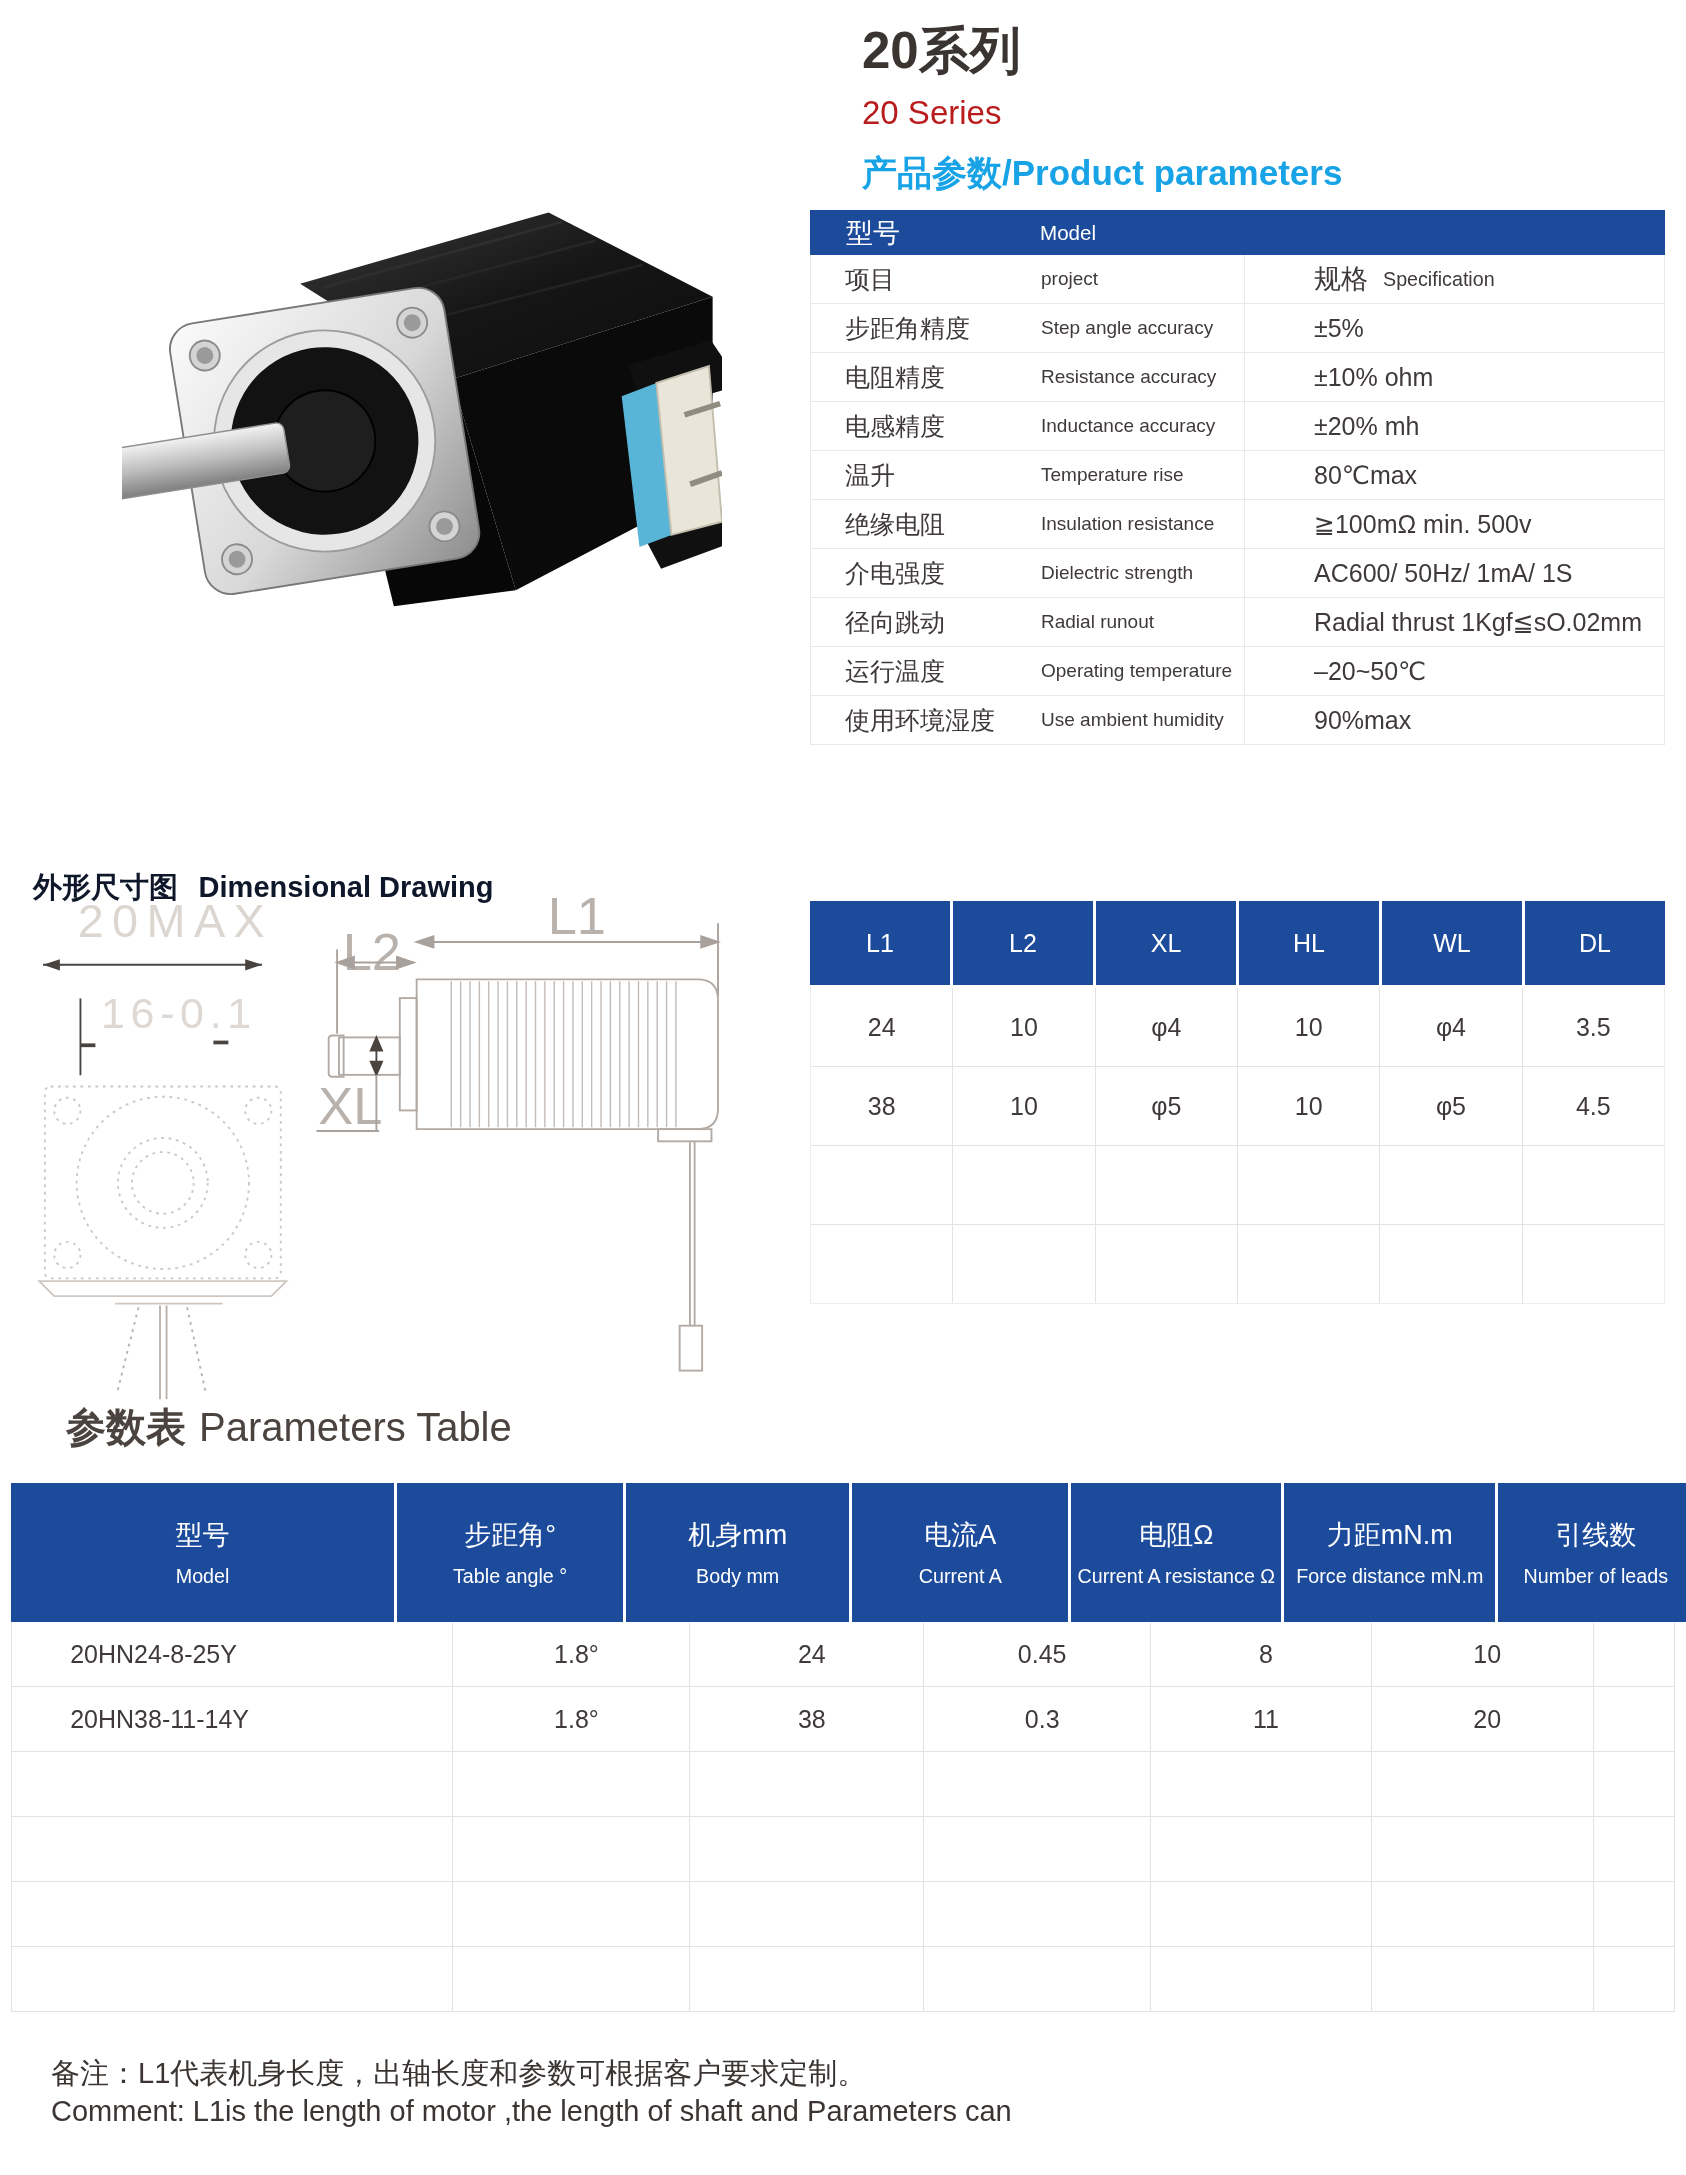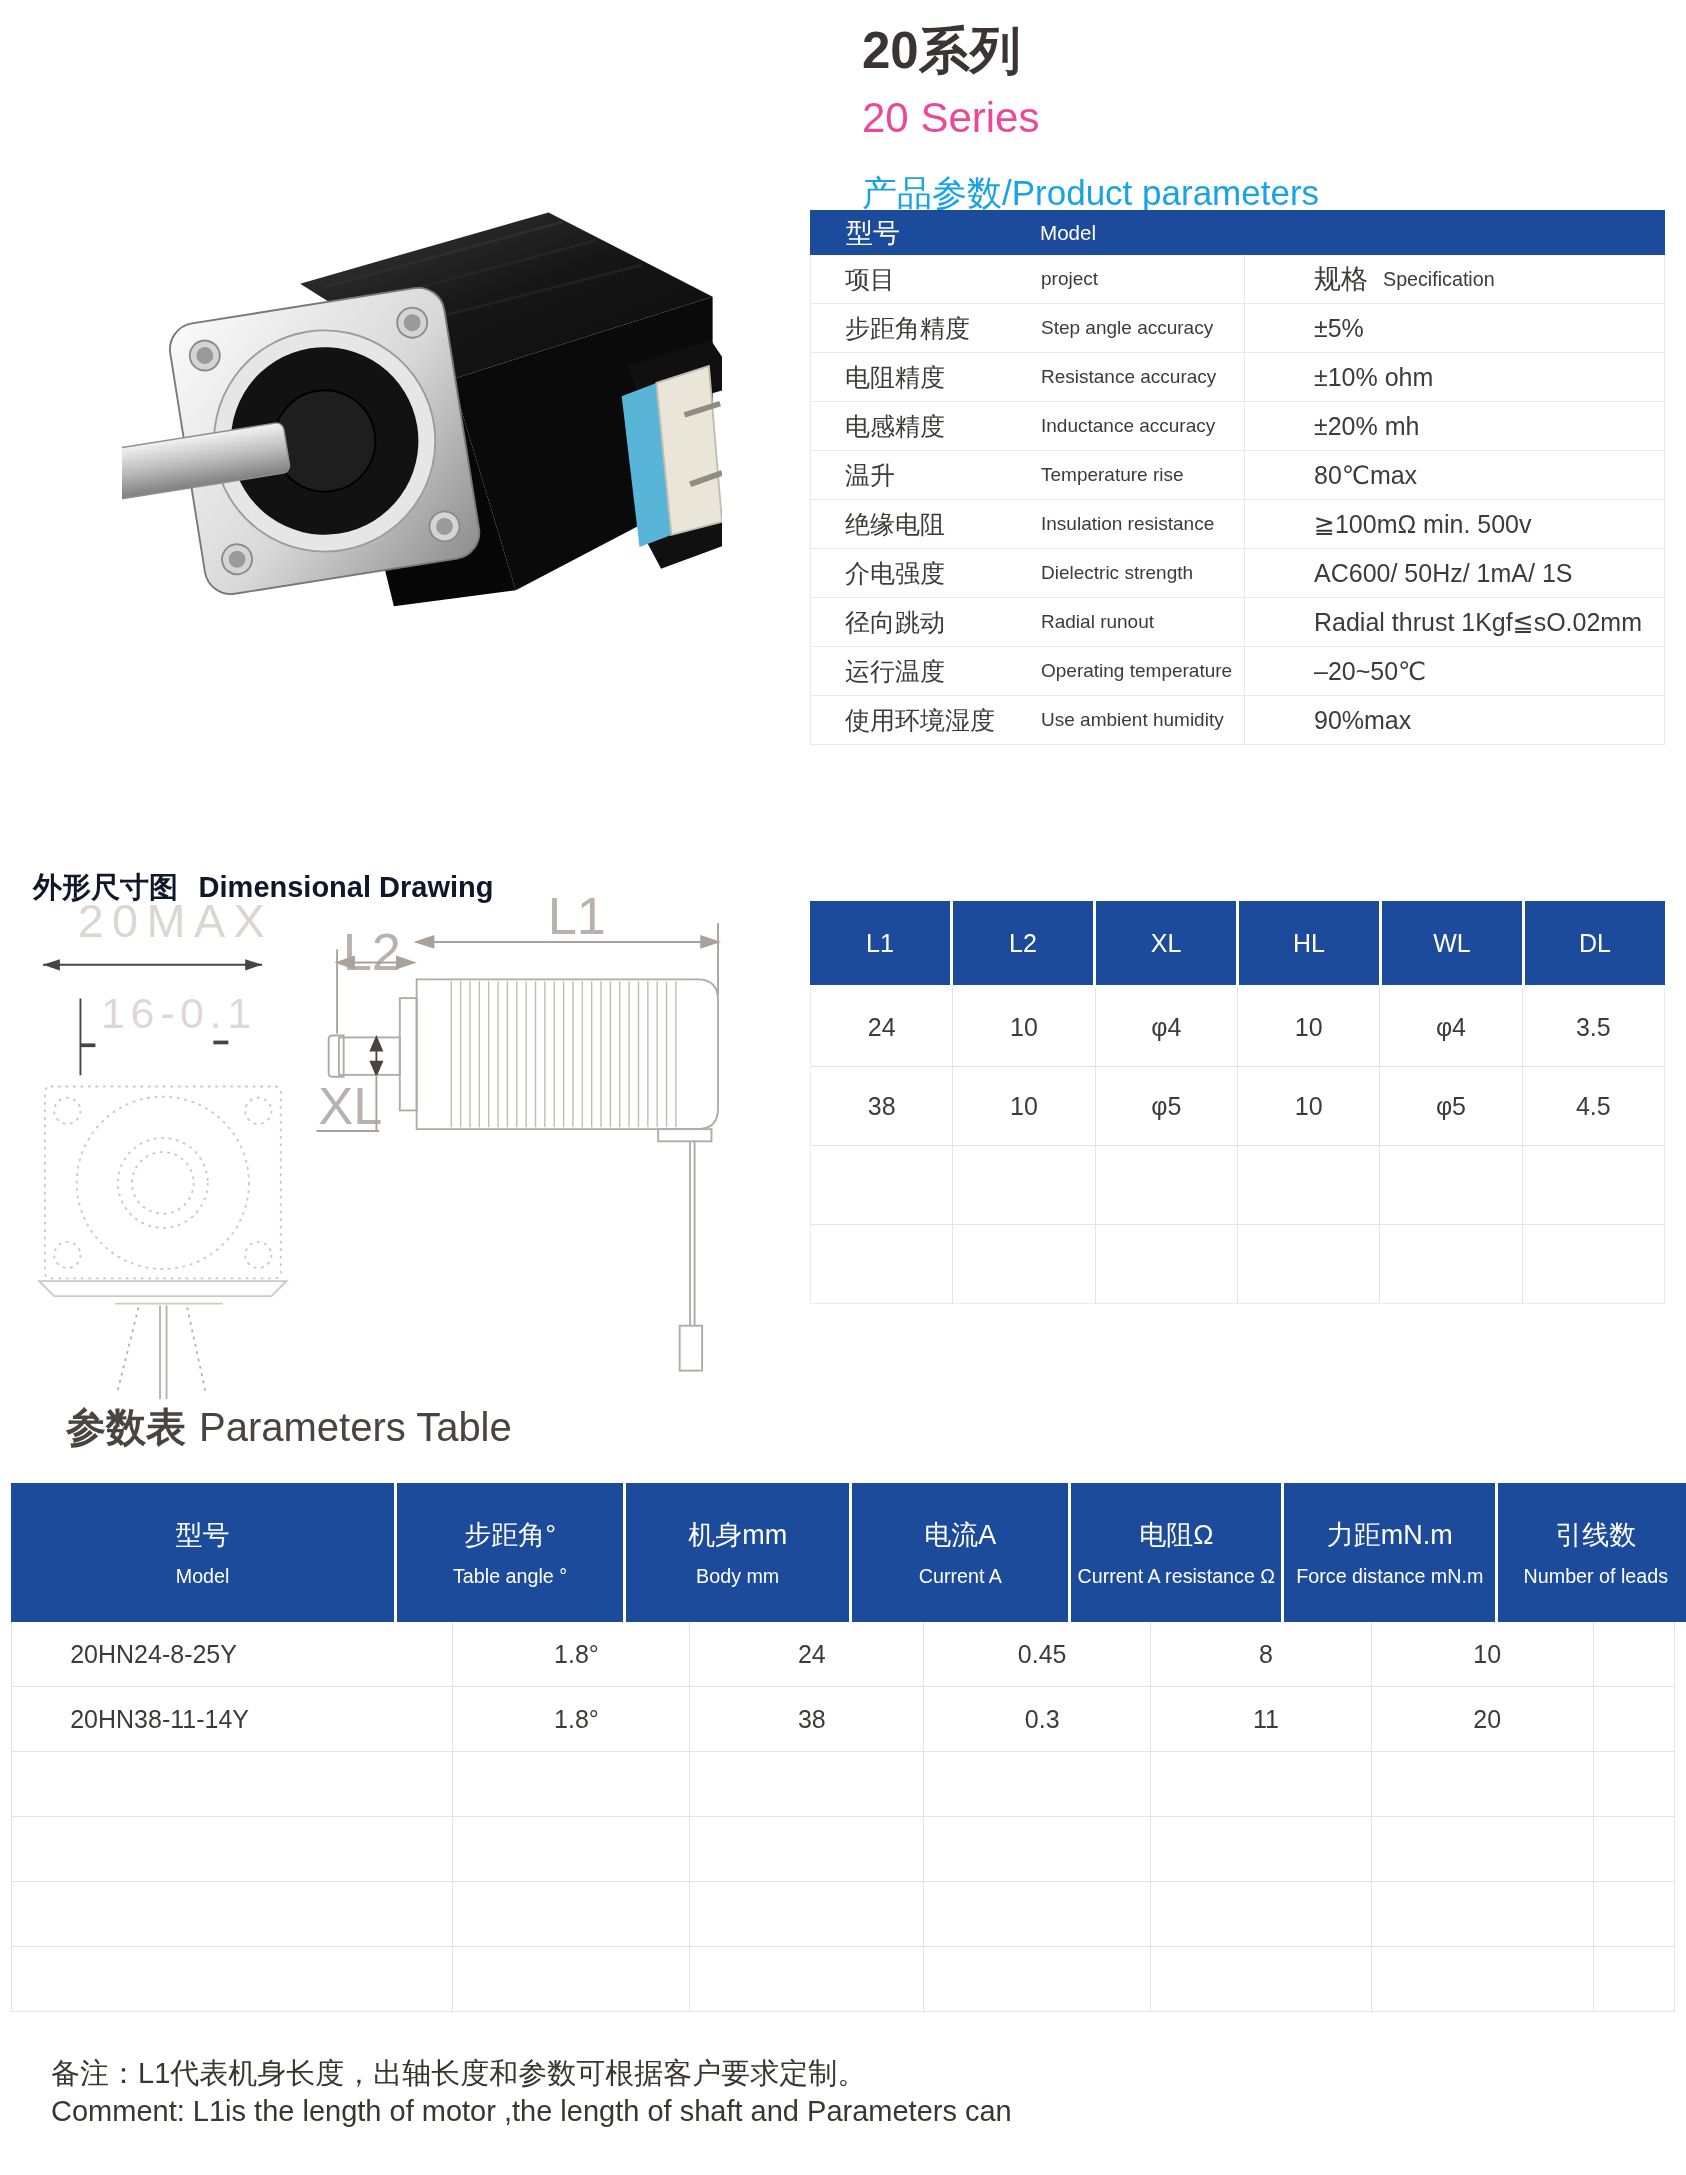--- a/index.html
+++ b/index.html
@@ -2,22 +2,22 @@
 <html style="font-size:15px"><head>
 <meta charset="utf-8">
 <style>
   html,body{margin:0;padding:0;background:#ffffff;}
   .page{position:relative;width:1686px;height:2176px;background:#fff;overflow:hidden;
         font-family:"Liberation Sans","DejaVu Sans",sans-serif;color:#3f3a39;}
 
   
   .title-block{position:absolute;left:862px;top:17px;}
   .title-zh{font-size:51px;font-weight:bold;color:#3a3532;}
-  .title-en{font-size:42px;color:#ec4899;margin-top:7.5px;}
-  .title-params{font-size:35px;font-weight:normal;color:#18a3e6;margin-top:28px;}
+  .title-en{font-size:33px;color:#b91c1c;margin-top:7.5px;}
+  .title-params{font-size:35px;font-weight:bold;color:#18a3e6;margin-top:18px;}
 
   
   .photo{position:absolute;left:122px;top:173px;width:600px;height:450px;}
 
   
   .spec-table{position:absolute;left:810px;top:210px;width:855px;}
   .spec-header{height:45px;background:#1d4b9b;color:#fff;display:flex;align-items:center;}
   .spec-header .zh{font-size:27px;margin-left:36px;width:194px;flex-shrink:0;}
   .spec-header .en{font-size:20.6px;}
   .spec-body{border:1.9px solid #e9e9e9;border-top:none;}

